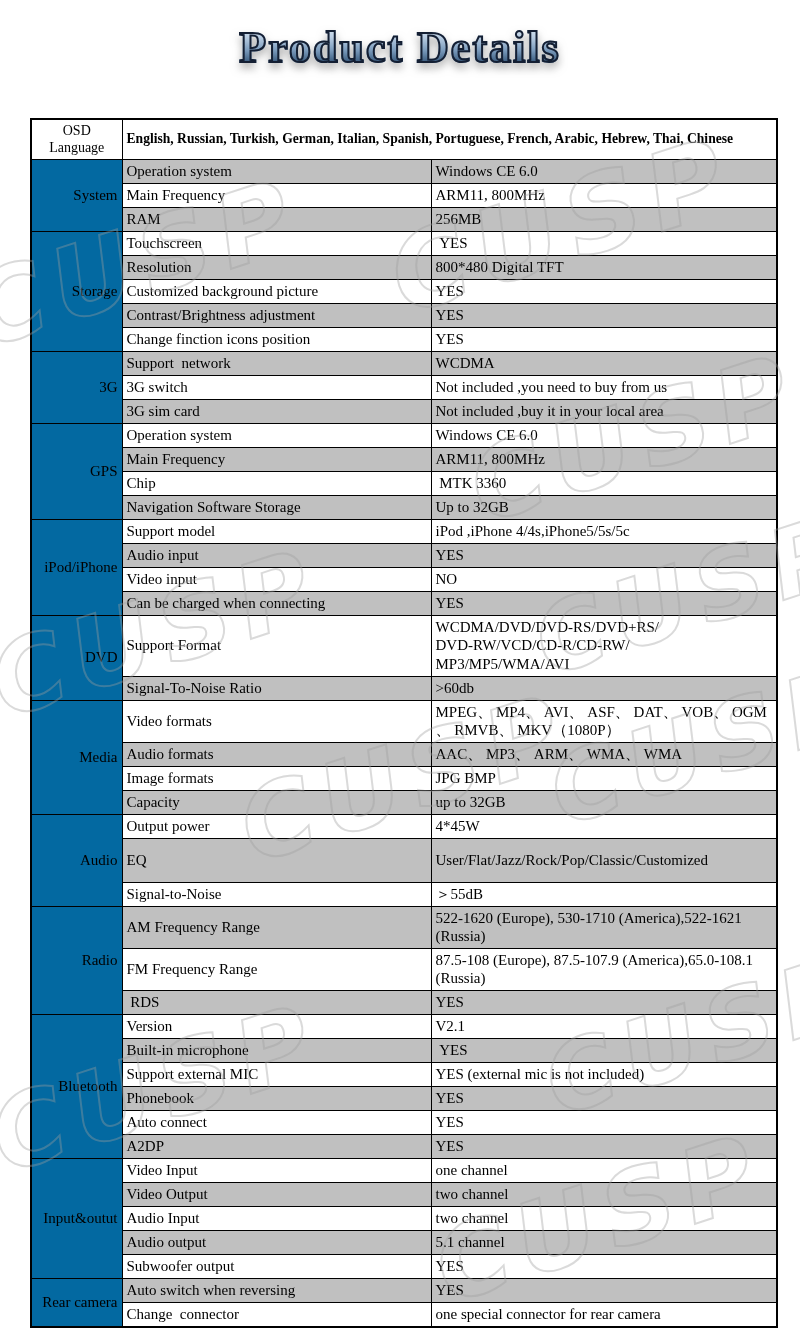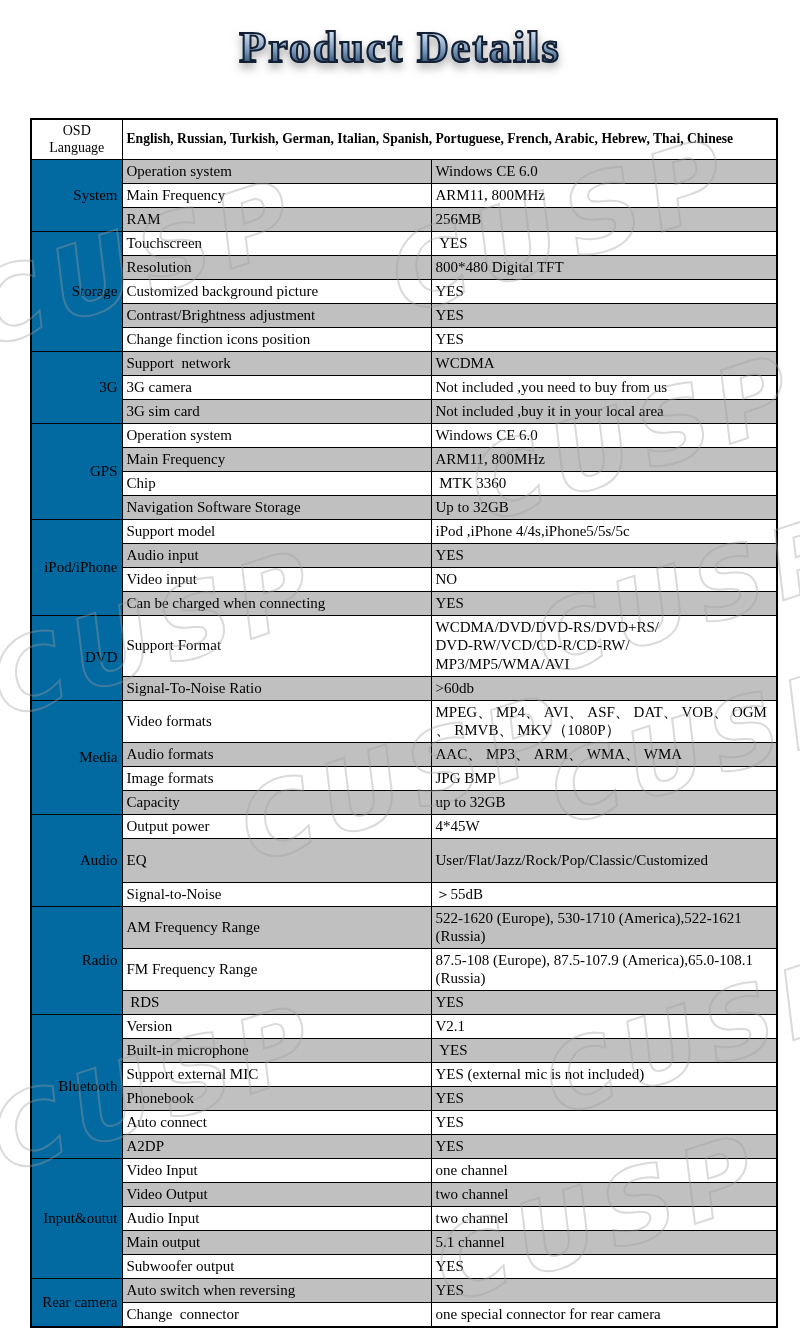--- a/index.html
+++ b/index.html
@@ -137,21 +137,21 @@
       <tr>
         <td class="label-cell">Change finction icons position</td>
         <td class="value-cell">YES</td>
       </tr>
       <tr>
         <td class="group-cell" rowspan="3">3G</td>
         <td class="label-cell gray">Support  network</td>
         <td class="value-cell gray">WCDMA</td>
       </tr>
       <tr>
-        <td class="label-cell">3G camera</td>
+        <td class="label-cell">3G switch</td>
         <td class="value-cell">Not included ,you need to buy from us</td>
       </tr>
       <tr>
         <td class="label-cell gray">3G sim card</td>
         <td class="value-cell gray">Not included ,buy it in your local area</td>
       </tr>
       <tr>
         <td class="group-cell" rowspan="4">GPS</td>
         <td class="label-cell">Operation system</td>
         <td class="value-cell">Windows CE 6.0</td>
@@ -274,21 +274,21 @@
       </tr>
       <tr>
         <td class="label-cell gray">Video Output</td>
         <td class="value-cell gray">two channel</td>
       </tr>
       <tr>
         <td class="label-cell">Audio Input</td>
         <td class="value-cell">two channel</td>
       </tr>
       <tr>
-        <td class="label-cell gray">Main output</td>
+        <td class="label-cell gray">Audio output</td>
         <td class="value-cell gray">5.1 channel</td>
       </tr>
       <tr>
         <td class="label-cell">Subwoofer output</td>
         <td class="value-cell">YES</td>
       </tr>
       <tr>
         <td class="group-cell" rowspan="2">Rear camera</td>
         <td class="label-cell gray">Auto switch when reversing</td>
         <td class="value-cell gray">YES</td>

